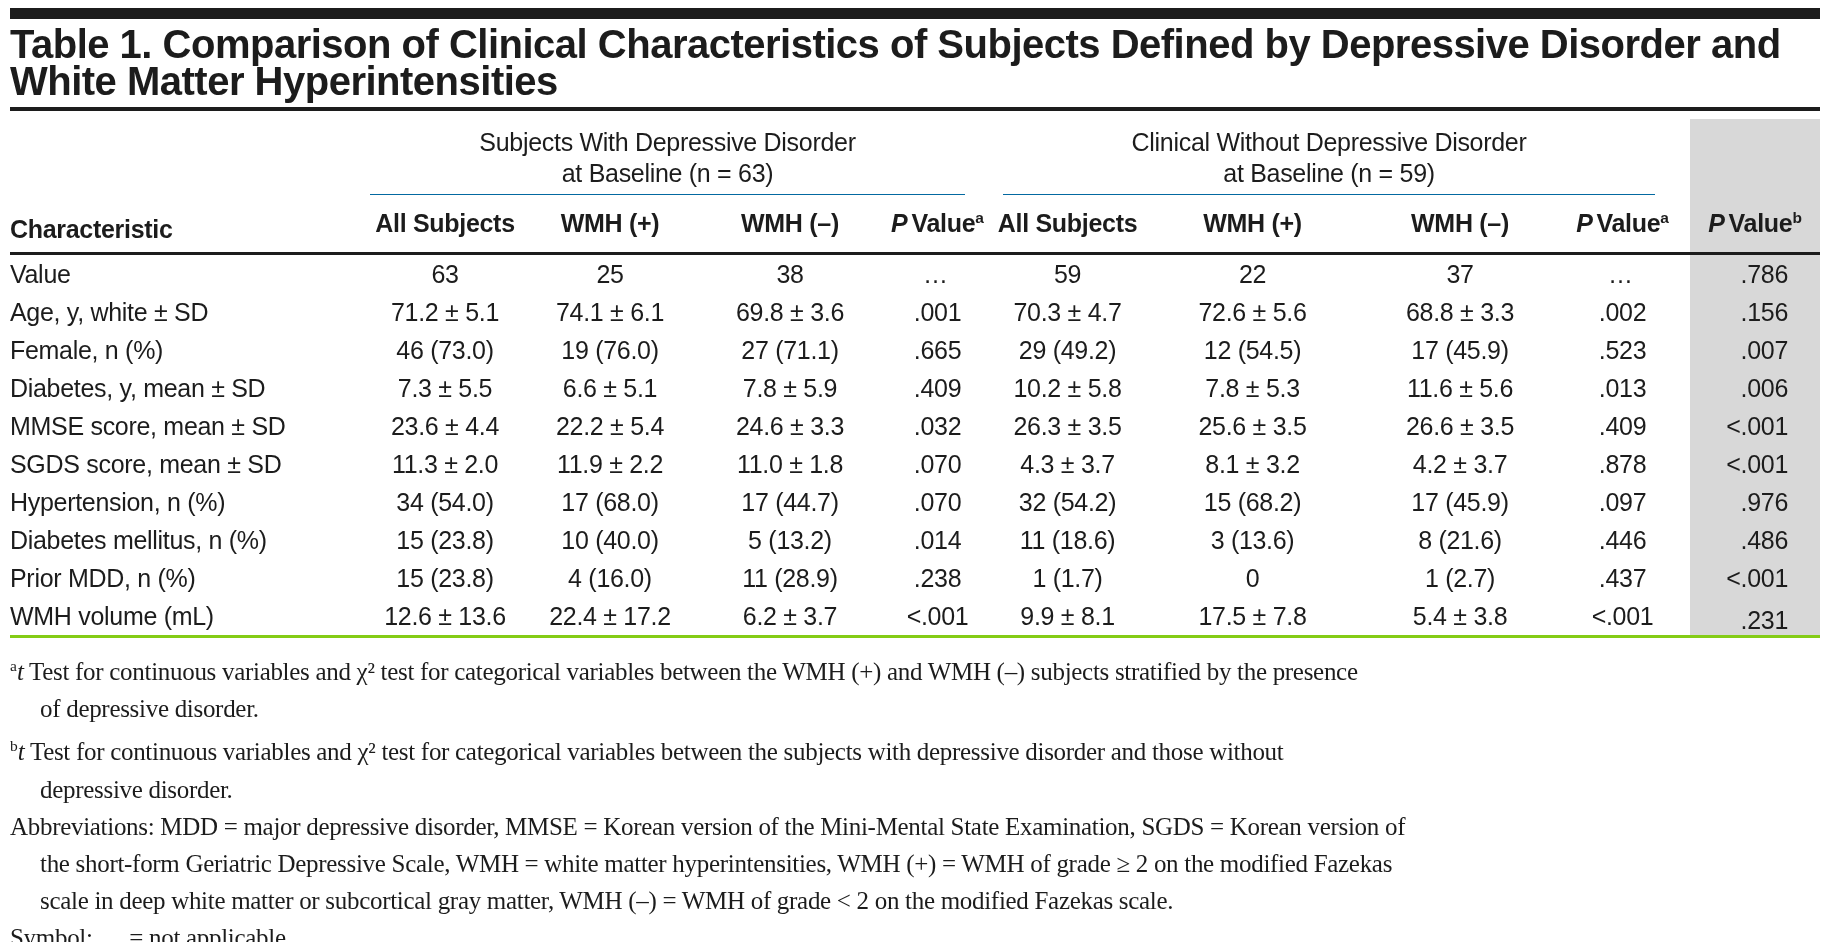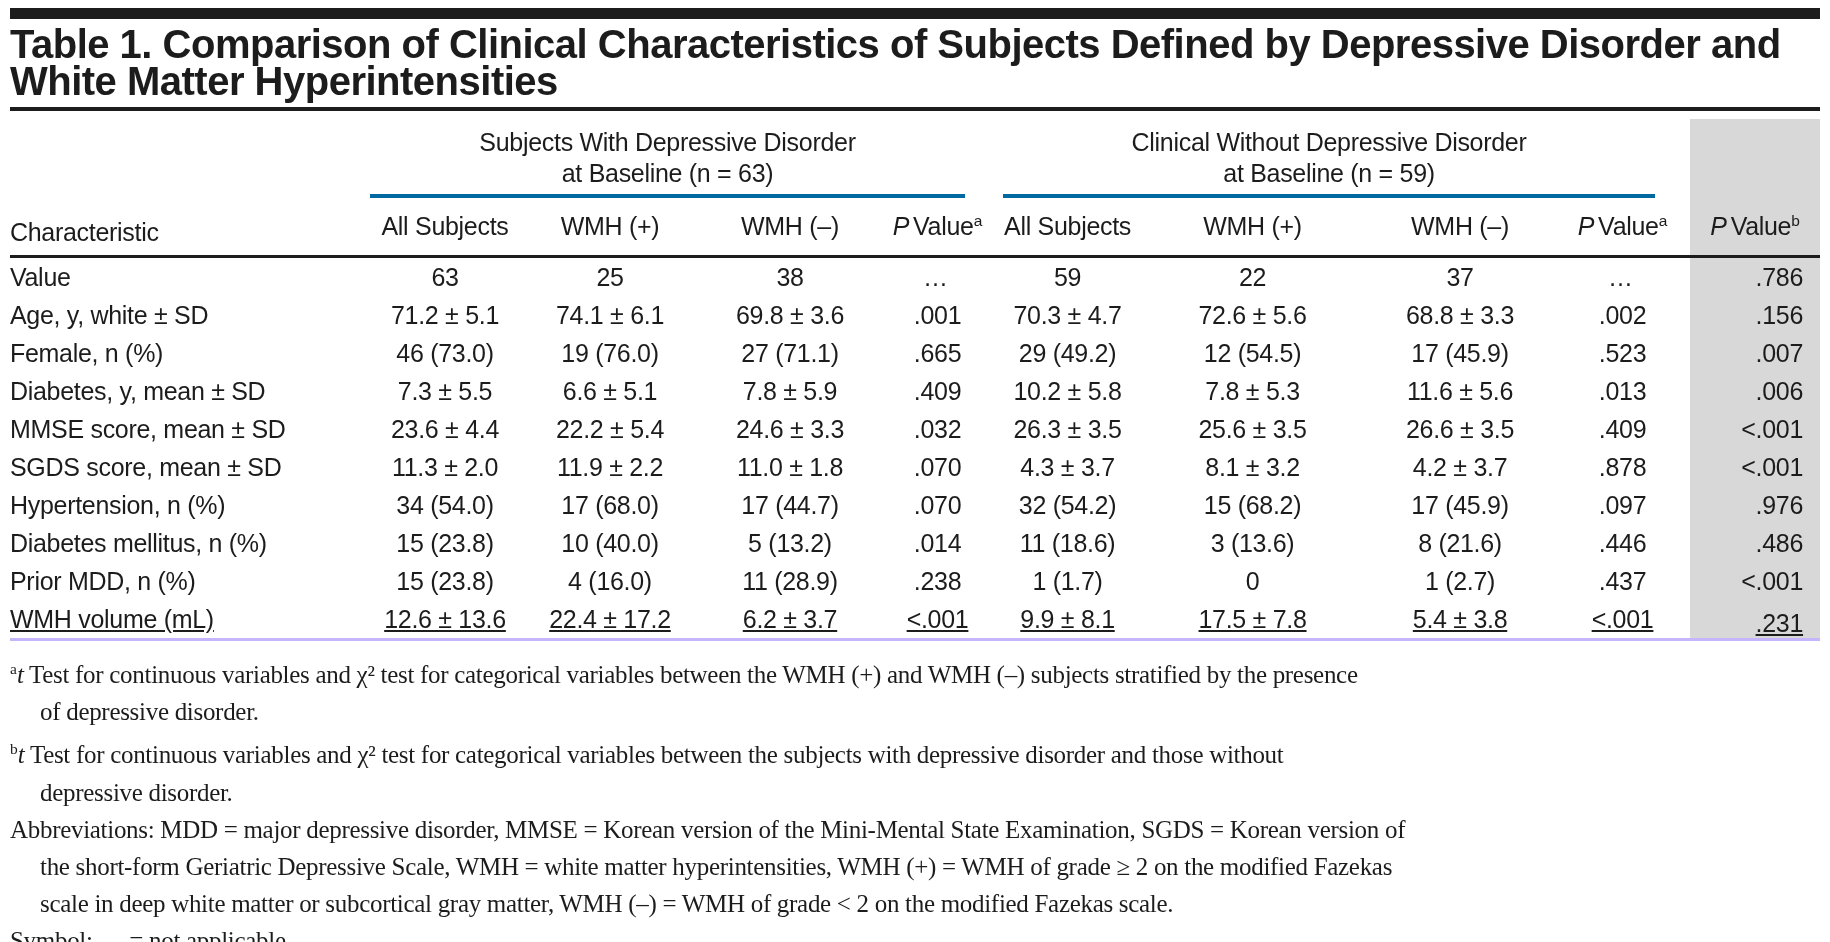--- a/index.html
+++ b/index.html
@@ -44,56 +44,57 @@
 
   td { padding: 0; }
 
   
   .group-row td { vertical-align: bottom; }
   .group-head {
     text-align: center;
     font-size: 25px;
     line-height: 31px;
     padding: 8px 0 5px 0;
-    border-bottom: 4px solid #0369a1;
+    border-bottom: 1px solid #0369a1;
   }
   .group-head.g1 { margin-right: 30px; }
   .group-head.g2 { margin-left: 8px; margin-right: 35px; }
 
   
   .sub-row td {
     font-size: 25px;
     text-align: center;
     height: 49px;
     vertical-align: middle;
     border-bottom: 3px solid #1c1c1c;
+    font-weight: bold;
   }
   .sub-row td.char-head {
     text-align: left;
     vertical-align: bottom;
     padding-bottom: 8px;
   }
   .vw { margin-left: 4px; }
   sup { font-size: 62%; letter-spacing: 0; }
 
   
   tbody td {
     font-size: 25px;
     height: 38px;
     line-height: 38px;
     text-align: center;
     white-space: nowrap;
   }
   tbody td.char-cell { text-align: left; }
-  tbody tr:last-child td { border-bottom: 3px solid #c4b5fd; text-decoration: underline; }
+  tbody tr:last-child td { border-bottom: 3px solid #84cc16; }
   .gray { background: #d8d8d8; }
   td.pb-cell {
     background: #d8d8d8;
     text-align: right;
-    padding-right: 17px;
+    padding-right: 32px;
     margin-top: 40px;
   }
   td.shift-down { vertical-align: bottom; line-height: 30px; }
   td.ellip { letter-spacing: 4px; }
 
   
   .footnotes { margin-top: 9px; }
   .fn {
     font-size: 25px;
     line-height: 37px;

